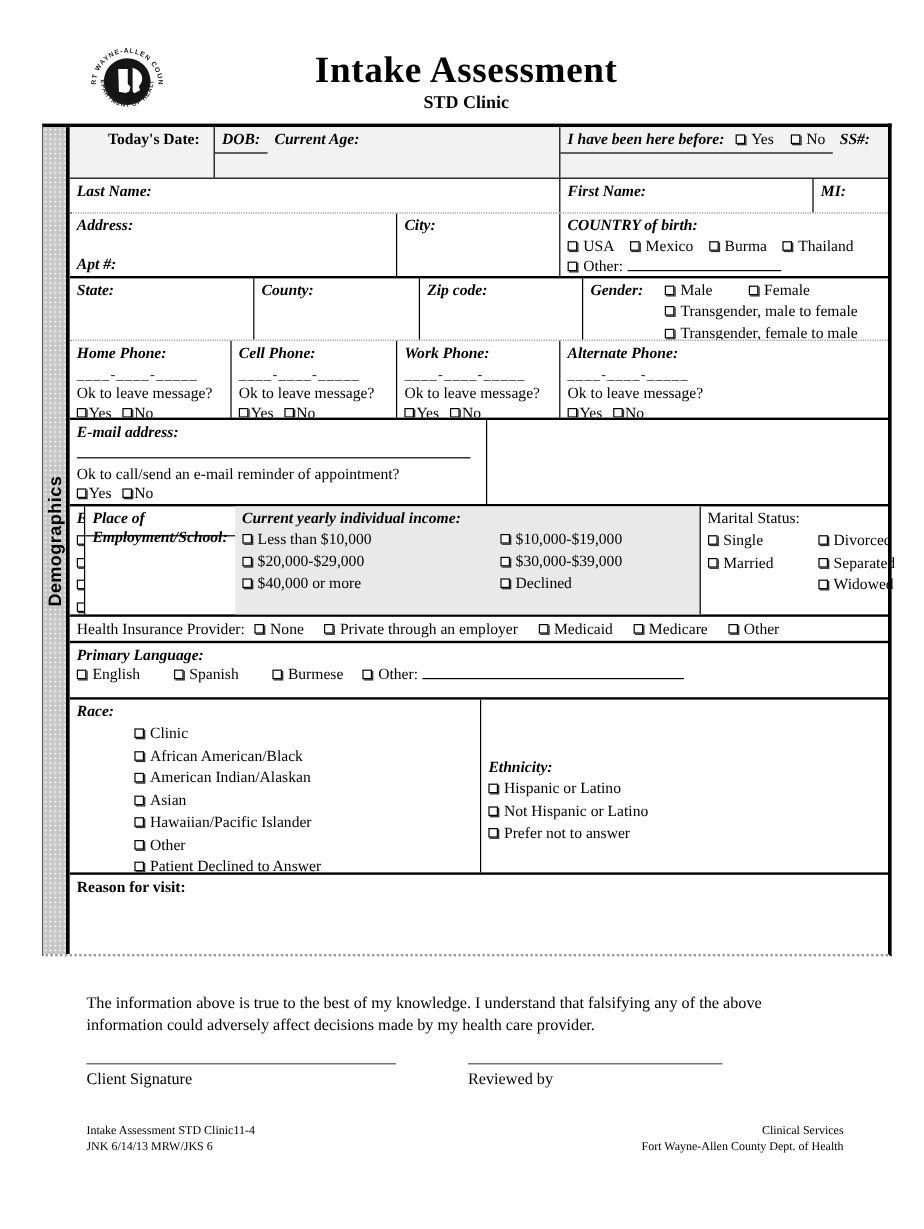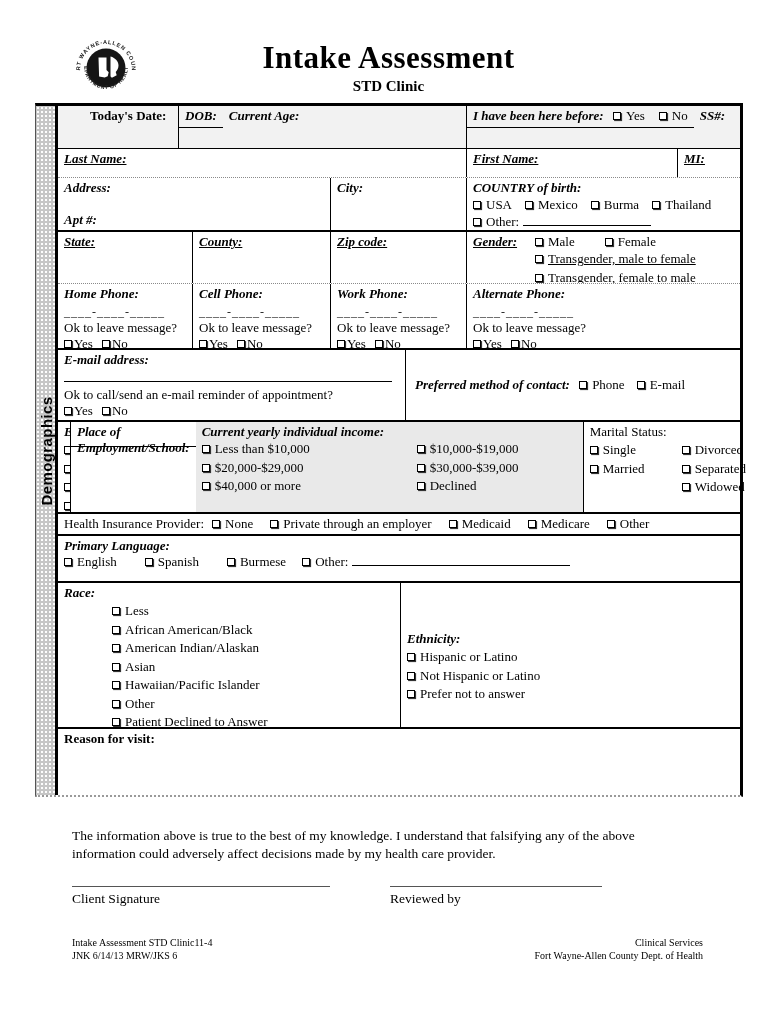--- a/index.html
+++ b/index.html
@@ -21,21 +21,21 @@
     background-image:radial-gradient(circle, #ffffff 0.7px, rgba(0,0,0,0) 0.9px);
     background-size:4px 4px; border-right:3px solid #000; position:relative; flex:none; }
   .side-label { position:absolute; top:50%; left:50%;
     transform:translate(-50%,-50%) rotate(-90deg);
     font-family:"Liberation Sans", sans-serif; font-weight:bold; font-size:15px;
     white-space:nowrap; letter-spacing:0.4px; }
   .rows { flex:1; display:flex; flex-direction:column; min-width:0; }
 
   .row { display:flex; border-bottom:2px solid #000; }
   .row.thin-b { border-bottom-width:1px; }
-  .row.dot-b { border-bottom:1px dotted #8a8a8a;text-decoration:underline; }
+  .row.dot-b { border-bottom:1px dotted #8a8a8a; }
   .row.no-b { border-bottom:none; }
   .cell { border-right:1px solid #000; padding:2px 6px; position:relative; overflow:hidden; }
   .cell.last { border-right:none; }
 
   .lab  { font-weight:bold; font-style:italic; }   
   .lab2 { font-weight:bold; }                      
   .reg  { font-weight:normal; }
 
   .shade { background:#f2f2f2; }
 
@@ -196,21 +196,21 @@
             <span class="opt">
                 <span class="cb"></span>
                 <span>Other:</span>
               </span>
             <span class="write-line" style="width:128px; margin-left:4px;"></span>
           </div>
         </div>
       </div>
 
       <div class="row dot-b h52">
-        <div class="cell" style="width:135px;">
+        <div class="cell" style="width:154px;">
           <span class="lab">State:</span>
         </div>
         <div class="cell" style="width:138px;">
           <span class="lab">County:</span>
         </div>
         <div class="cell" style="width:136px;">
           <span class="lab">Zip code:</span>
         </div>
         <div class="cell last" style="flex:1;">
           <div class="gender-wrap">
@@ -313,35 +313,20 @@
               <span class="opt">
                 <span class="cb"></span>
                 <span>Yes</span>
               </span>
               <span class="opt">
                 <span class="cb"></span>
                 <span>No</span>
               </span>
             </div>
         </div>
-        <div class="cell last" style="flex:1; display:flex; align-items:center; padding-left:9px;">
-          <span>
-            <span class="lab">Preferred method of contact:</span>
-            <span class="checklist h" style="gap:12px; margin-left:6px;">
-                <span class="opt">
-                  <span class="cb"></span>
-                  <span>Phone</span>
-                </span>
-                <span class="opt">
-                  <span class="cb"></span>
-                  <span>E-mail</span>
-                </span>
-              </span>
-          </span>
-        </div>
       </div>
 
       <div class="row h92">
         <div class="cell" style="width:110px;">
           <div class="lab">Employment:</div>
           <div class="checklist v" style="margin-top:2px;">
               <span class="opt">
                 <span class="cb"></span>
                 <span>Full time</span>
               </span>
@@ -484,21 +469,21 @@
           </div>
         </div>
       </div>
 
       <div class="row h146">
         <div class="cell" style="width:343px;">
           <div class="lab">Race:</div>
           <div class="checklist v" style="margin-left:48px; margin-top:2px;">
               <span class="opt">
                 <span class="cb"></span>
-                <span>Less</span>
+                <span>Clinic</span>
               </span>
               <span class="opt">
                 <span class="cb"></span>
                 <span>African American/Black</span>
               </span>
               <span class="opt">
                 <span class="cb"></span>
                 <span>American Indian/Alaskan</span>
               </span>
               <span class="opt">

